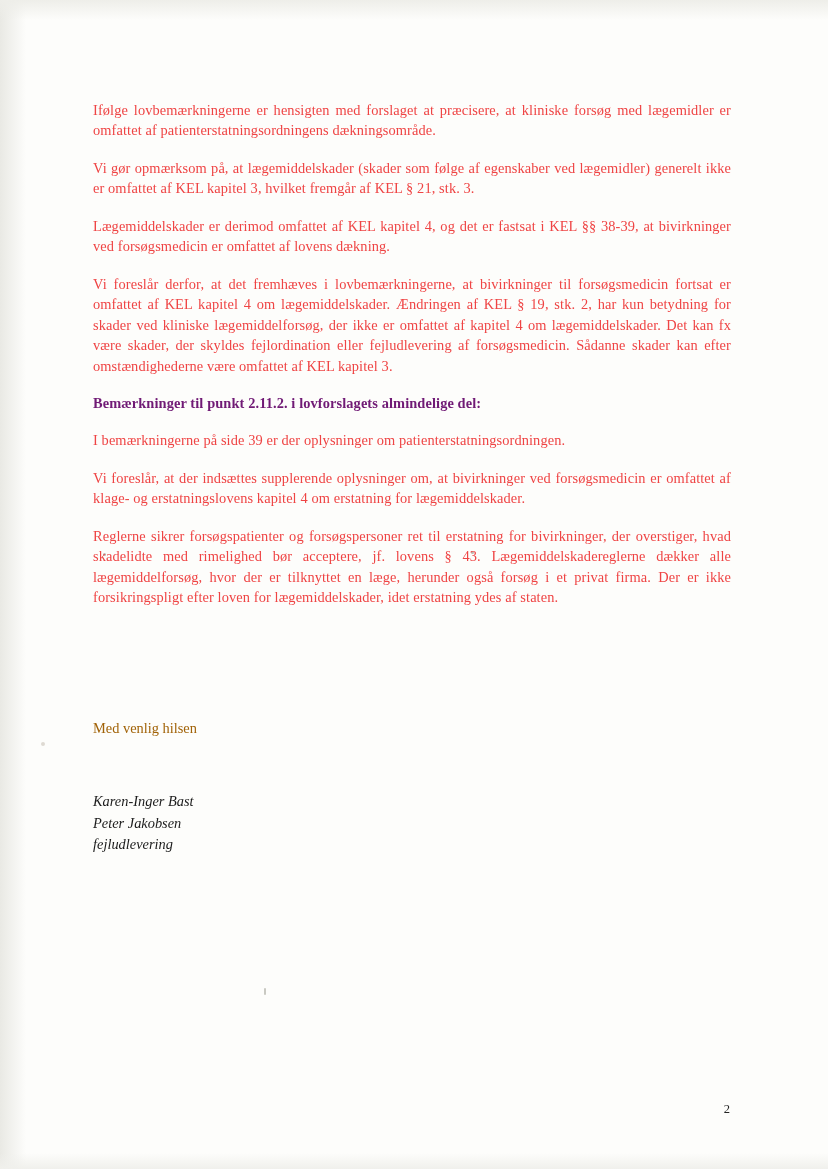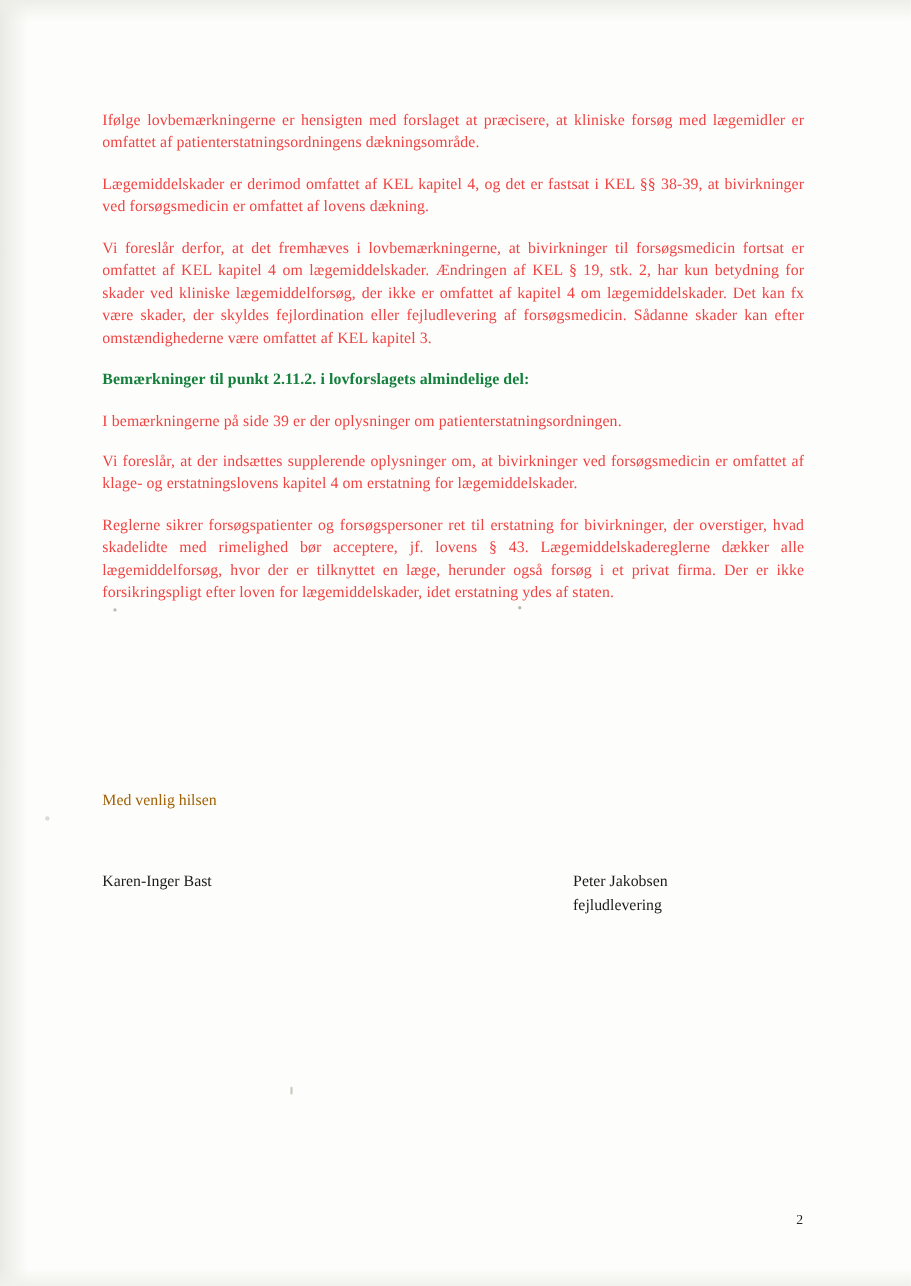--- a/index.html
+++ b/index.html
@@ -55,41 +55,43 @@
     letter-spacing: 0.1px;
   }
   p.para:last-child {
     margin-bottom: 8px;
   }
   .heading {
     margin: 0 0 17px 0;
     font-size: 14.4px;
     line-height: 1.42;
     font-weight: bold;
-    color: #15803d;
+    color: #701a75;
     letter-spacing: 0.1px;
   }
   .signoff {
     position: absolute;
     left: 93px;
     top: 708px;
     font-size: 14.4px;
     color: #a16207;
     margin-top: 12px;
   }
   .signature-block {
     position: absolute;
     left: 93px;
     top: 791px;
     width: 638px;
     font-size: 14.4px;
     color: #1b1b1b;
   }
   .sig-row {
     display: flex;
+    flex-direction: column;
+    font-style: italic;
   }
   .sig-col-left {
     width: 428px;
     line-height: 1.5;
   }
   .sig-col-right {
     line-height: 1.5;
   }
   .page-number {
     position: absolute;
@@ -117,20 +119,21 @@
   <div class="scan-edge-top"></div>
   <div class="scan-edge-bottom"></div>
 
   <div class="speck s1"></div>
   <div class="speck s2"></div>
   <div class="speck s3"></div>
   <div class="speck s4"></div>
 
   <div class="content">
     <p class="para">Ifølge lovbemærkningerne er hensigten med forslaget at præcisere, at kliniske forsøg med lægemidler er omfattet af patienterstatningsordningens dækningsområde.</p>
+    <p class="para">Vi gør opmærksom på, at lægemiddelskader (skader som følge af egenskaber ved lægemidler) generelt ikke er omfattet af KEL kapitel 3, hvilket fremgår af KEL § 21, stk. 3.</p>
     <p class="para">Lægemiddelskader er derimod omfattet af KEL kapitel 4, og det er fastsat i KEL §§ 38-39, at bivirkninger ved forsøgsmedicin er omfattet af lovens dækning.</p>
     <p class="para">Vi foreslår derfor, at det fremhæves i lovbemærkningerne, at bivirkninger til forsøgsmedicin fortsat er omfattet af KEL kapitel 4 om lægemiddelskader. Ændringen af KEL § 19, stk. 2, har kun betydning for skader ved kliniske lægemiddelforsøg, der ikke er omfattet af kapitel 4 om lægemiddelskader. Det kan fx være skader, der skyldes fejlordination eller fejludlevering af forsøgsmedicin. Sådanne skader kan efter omstændighederne være omfattet af KEL kapitel 3.</p>
 
     <p class="heading">Bemærkninger til punkt 2.11.2. i lovforslagets almindelige del:</p>
 
     <p class="para">I bemærkningerne på side 39 er der oplysninger om patienterstatningsordningen.</p>
     <p class="para">Vi foreslår, at der indsættes supplerende oplysninger om, at bivirkninger ved forsøgsmedicin er omfattet af klage- og erstatningslovens kapitel 4 om erstatning for lægemiddelskader.</p>
     <p class="para">Reglerne sikrer forsøgspatienter og forsøgspersoner ret til erstatning for bivirkninger, der overstiger, hvad skadelidte med rimelighed bør acceptere, jf. lovens § 43. Lægemiddelskadereglerne dækker alle lægemiddelforsøg, hvor der er tilknyttet en læge, herunder også forsøg i et privat firma. Der er ikke forsikringspligt efter loven for lægemiddelskader, idet erstatning ydes af staten.</p>
   </div>
 

